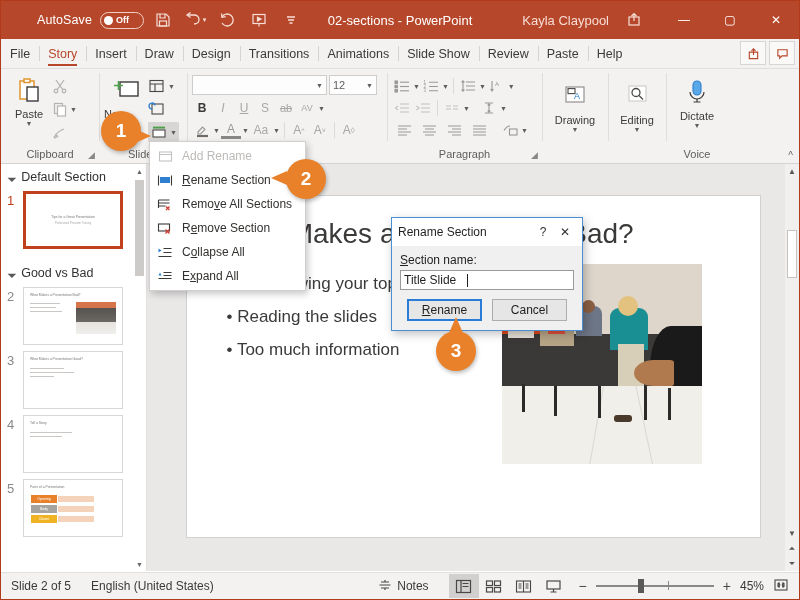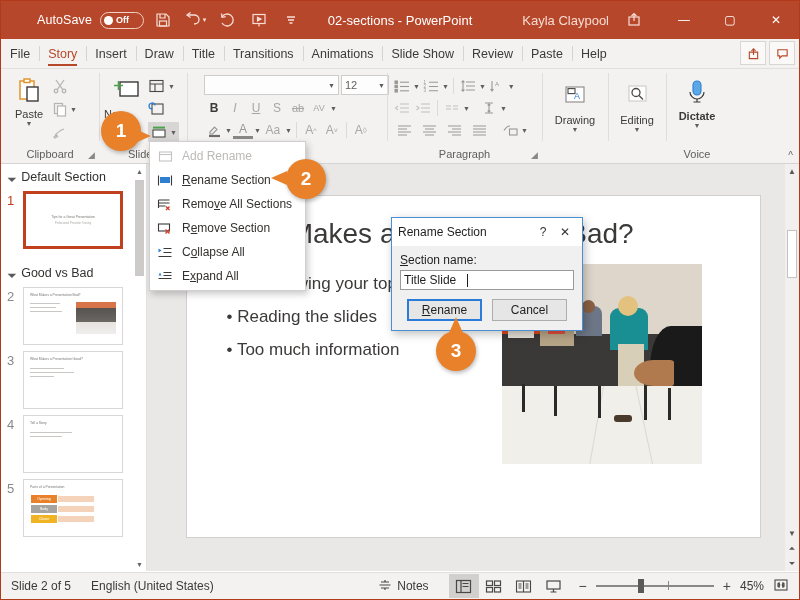--- a/index.html
+++ b/index.html
@@ -251,21 +251,21 @@
       <div class="win-btn">▢</div>
       <div class="win-btn close">✕</div>
     </div>
   </div>
 
   <div class="tabbar">
     <div class="tab">File</div>
     <div class="tab active">Story</div>
     <div class="tab">Insert</div>
     <div class="tab">Draw</div>
-    <div class="tab">Title</div>
+    <div class="tab">Design</div>
     <div class="tab">Transitions</div>
     <div class="tab">Animations</div>
     <div class="tab">Slide Show</div>
     <div class="tab">Review</div>
     <div class="tab">Paste</div>
     <div class="tab">Help</div>
     <div class="tab-right">
       <div class="tr-btn">
         <svg width="13" height="13" viewBox="0 0 14 14" fill="none" stroke="#b7472a" stroke-width="1.2">
           <path d="M2.5 5.5h9v7h-9z"></path>
@@ -356,21 +356,21 @@
             </svg>
             <span class="caret">▼</span>
           </div>
         </div>
       </div>
       <div class="rg-label">
         <span>Slides</span>
       </div>
     </div>
 
-    <div class="rgroup" style="width:200px;padding-left:12px;">
+    <div class="rgroup" style="width:200px;">
       <div class="rg-body" style="flex-direction:column;padding-top:6px;">
         <div class="fontrow">
           <div class="fontbox" style="width:135px;">
             <span></span>
             <span class="caret">▼</span>
           </div>
           <div class="fontbox" style="width:48px;">
             <span>12</span>
             <span class="caret">▼</span>
           </div>
@@ -539,21 +539,21 @@
             </svg>
           </span>
           <span>Editing</span>
           <span class="caret">▼</span>
         </div>
       </div>
       <div class="rg-label"></div>
     </div>
 
     <div class="rgroup" style="width:62px;">
-      <div class="rg-body" style="justify-content:center;padding-top:6px;font-weight:bold;">
+      <div class="rg-body" style="justify-content:center;padding-top:6px;">
         <div class="bigbtn" style="width:56px;">
           <span class="bi">
             <svg width="24" height="28" viewBox="0 0 24 28" fill="none">
               <rect x="8" y="2" width="8" height="14" rx="4" fill="#5aa9e6" stroke="#2f7fd1" stroke-width="1.1"></rect>
               <path d="M5 13a7 7 0 0 0 14 0" stroke="#3b3a39" stroke-width="1.2"></path>
               <path d="M12 20v3M8.5 23h7" stroke="#3b3a39" stroke-width="1.2"></path>
             </svg>
           </span>
           <span>Dictate</span>
           <span class="caret">▼</span>

